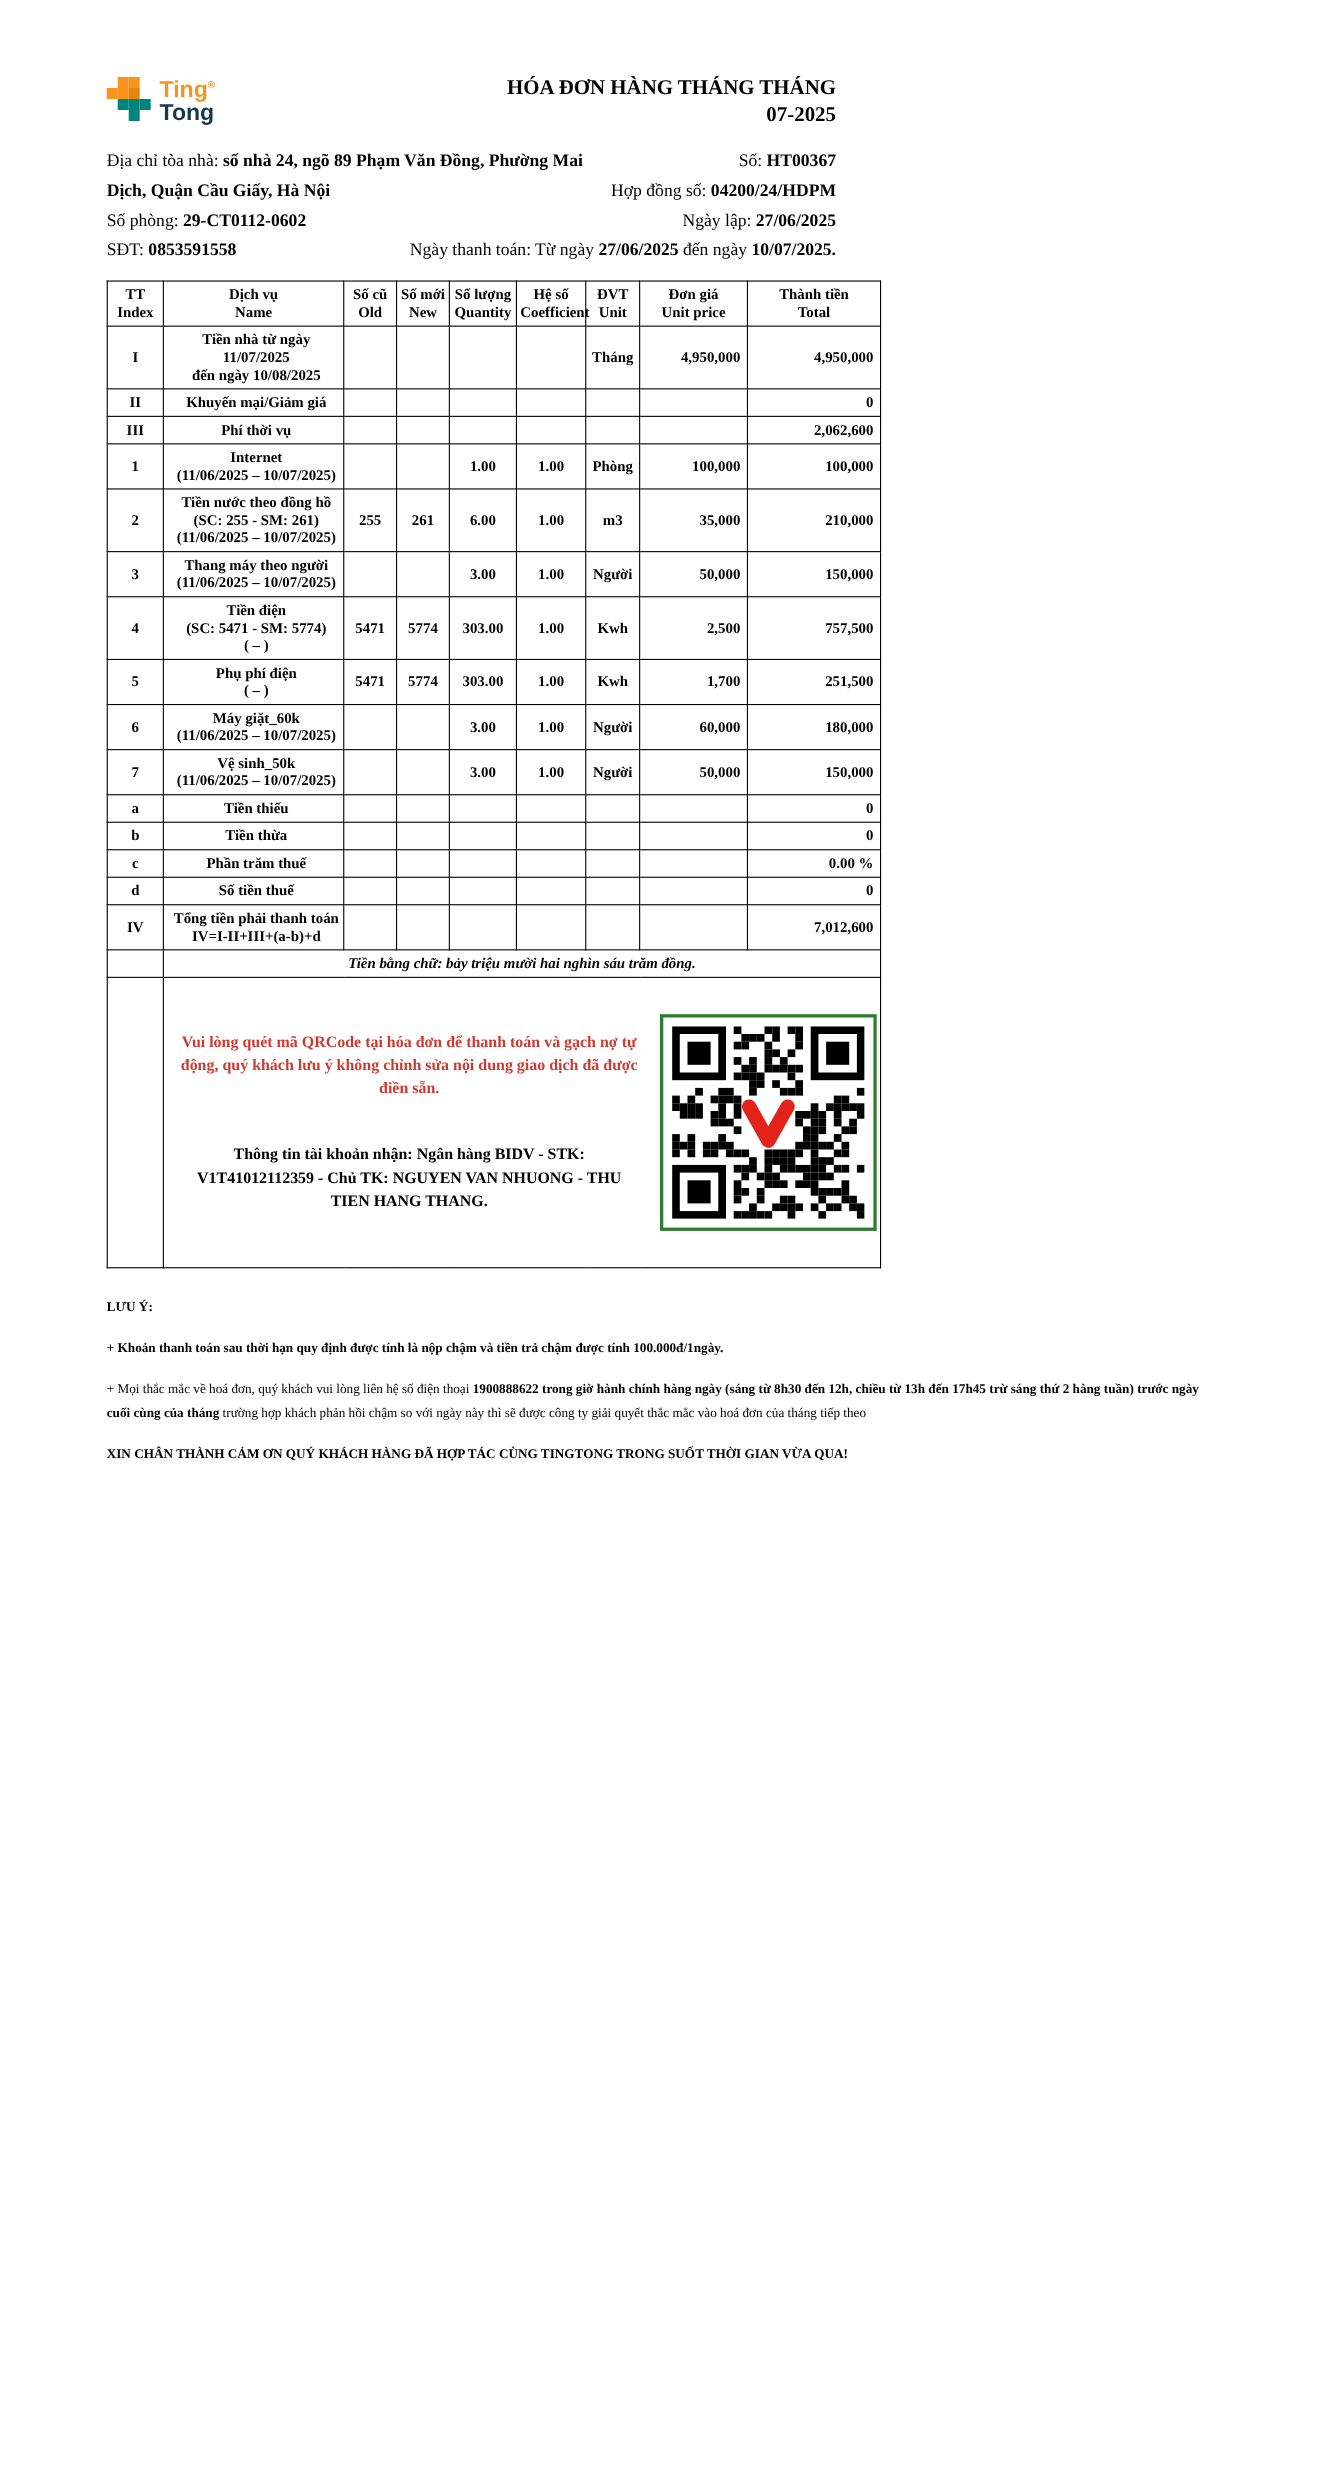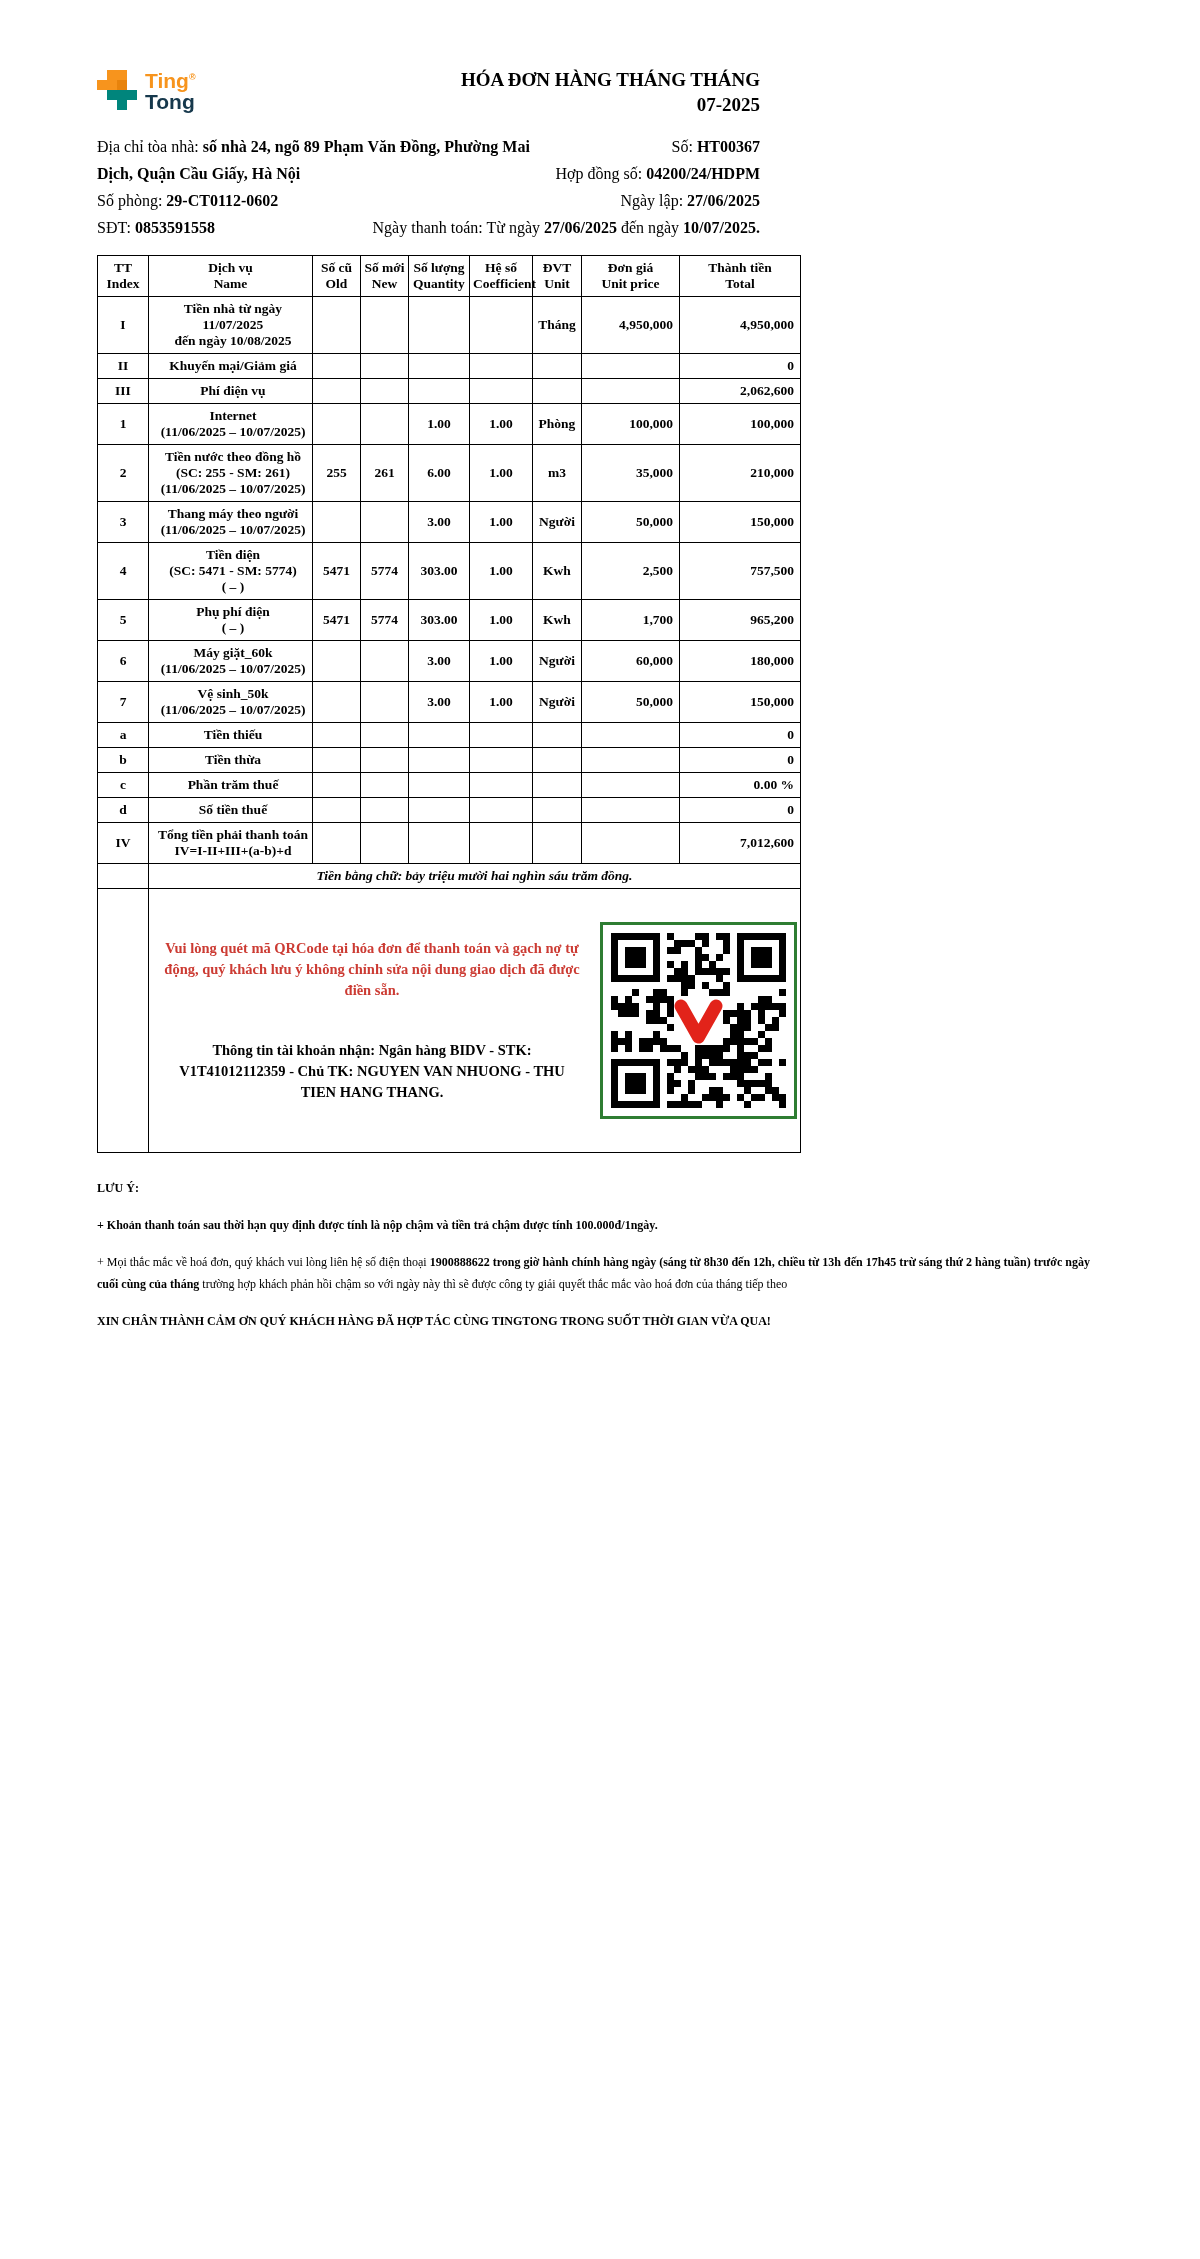--- a/index.html
+++ b/index.html
@@ -155,21 +155,21 @@
           <td class="c-old"></td>
           <td class="c-new"></td>
           <td class="c-qty"></td>
           <td class="c-coeff"></td>
           <td class="c-unit"></td>
           <td class="c-price"></td>
           <td class="c-total">0</td>
         </tr>
         <tr>
           <td class="c-idx">III</td>
-          <td class="c-name">Phí điện vụ</td>
+          <td class="c-name">Phí thời vụ</td>
           <td class="c-old"></td>
           <td class="c-new"></td>
           <td class="c-qty"></td>
           <td class="c-coeff"></td>
           <td class="c-unit"></td>
           <td class="c-price"></td>
           <td class="c-total">2,062,600</td>
         </tr>
         <tr>
           <td class="c-idx">1</td>
@@ -224,21 +224,21 @@
         <tr>
           <td class="c-idx">5</td>
           <td class="c-name">Phụ phí điện
 ( – )</td>
           <td class="c-old">5471</td>
           <td class="c-new">5774</td>
           <td class="c-qty">303.00</td>
           <td class="c-coeff">1.00</td>
           <td class="c-unit">Kwh</td>
           <td class="c-price">1,700</td>
-          <td class="c-total">965,200</td>
+          <td class="c-total">251,500</td>
         </tr>
         <tr>
           <td class="c-idx">6</td>
           <td class="c-name">Máy giặt_60k
 (11/06/2025 – 10/07/2025)</td>
           <td class="c-old"></td>
           <td class="c-new"></td>
           <td class="c-qty">3.00</td>
           <td class="c-coeff">1.00</td>
           <td class="c-unit">Người</td>

